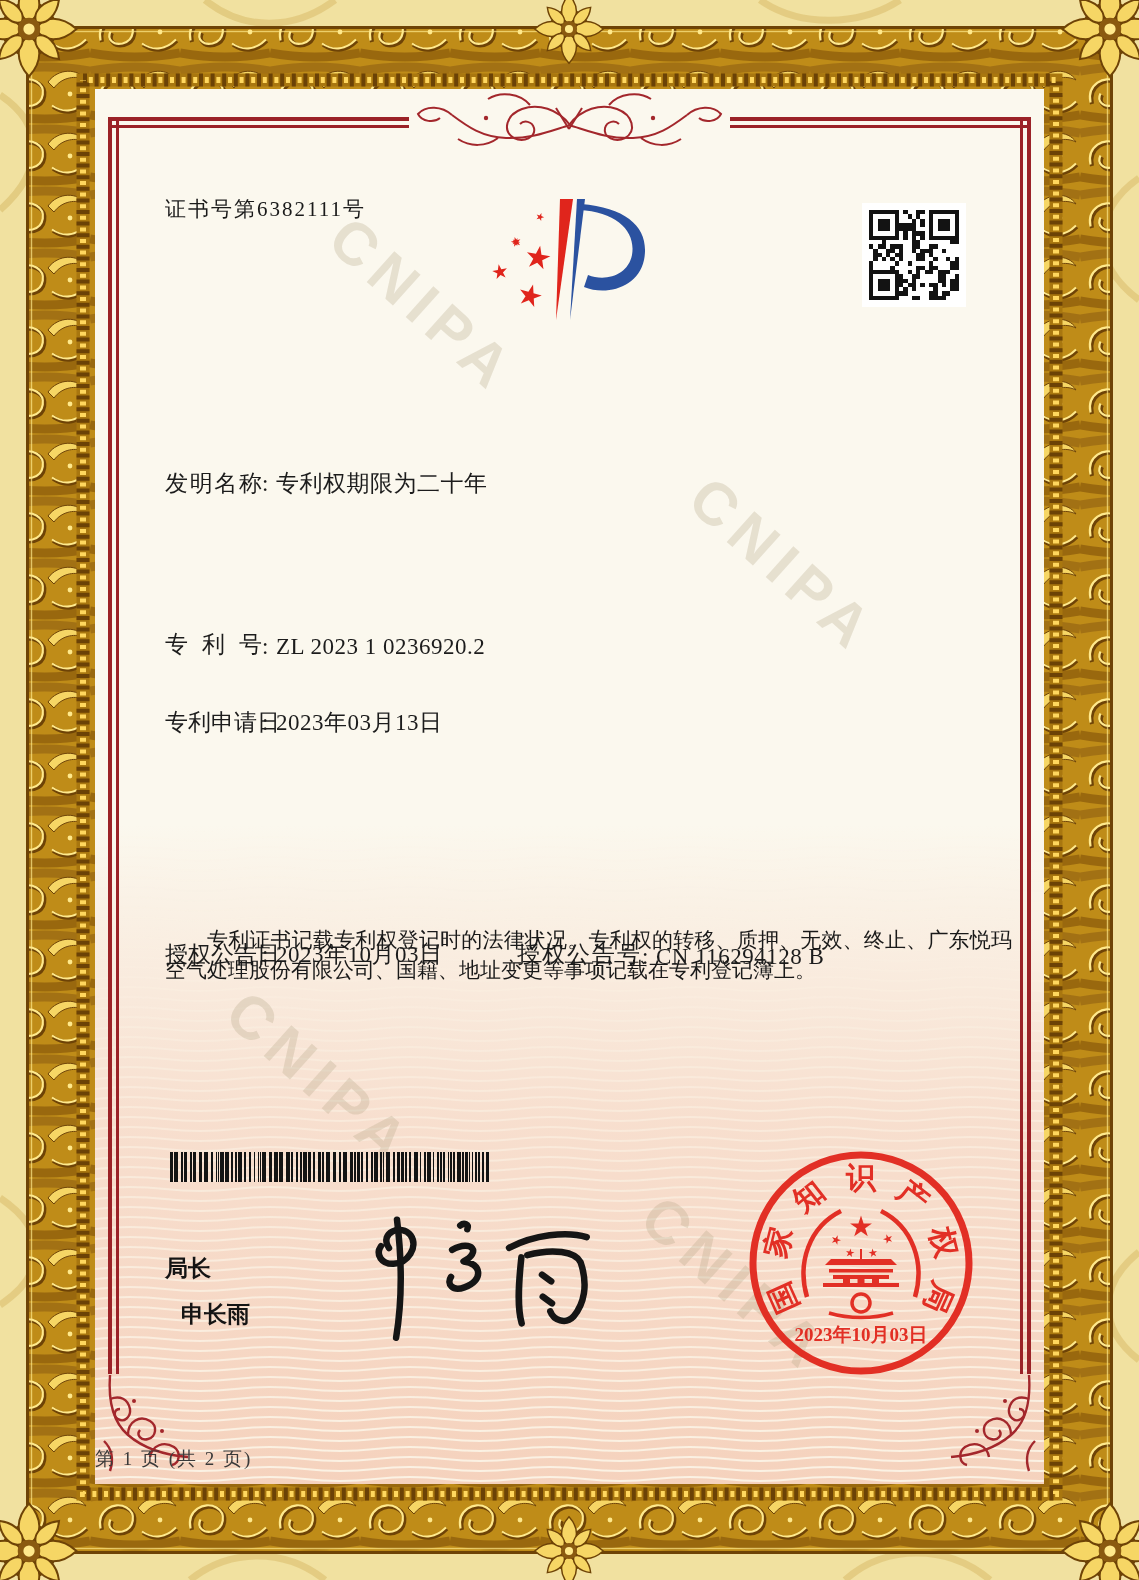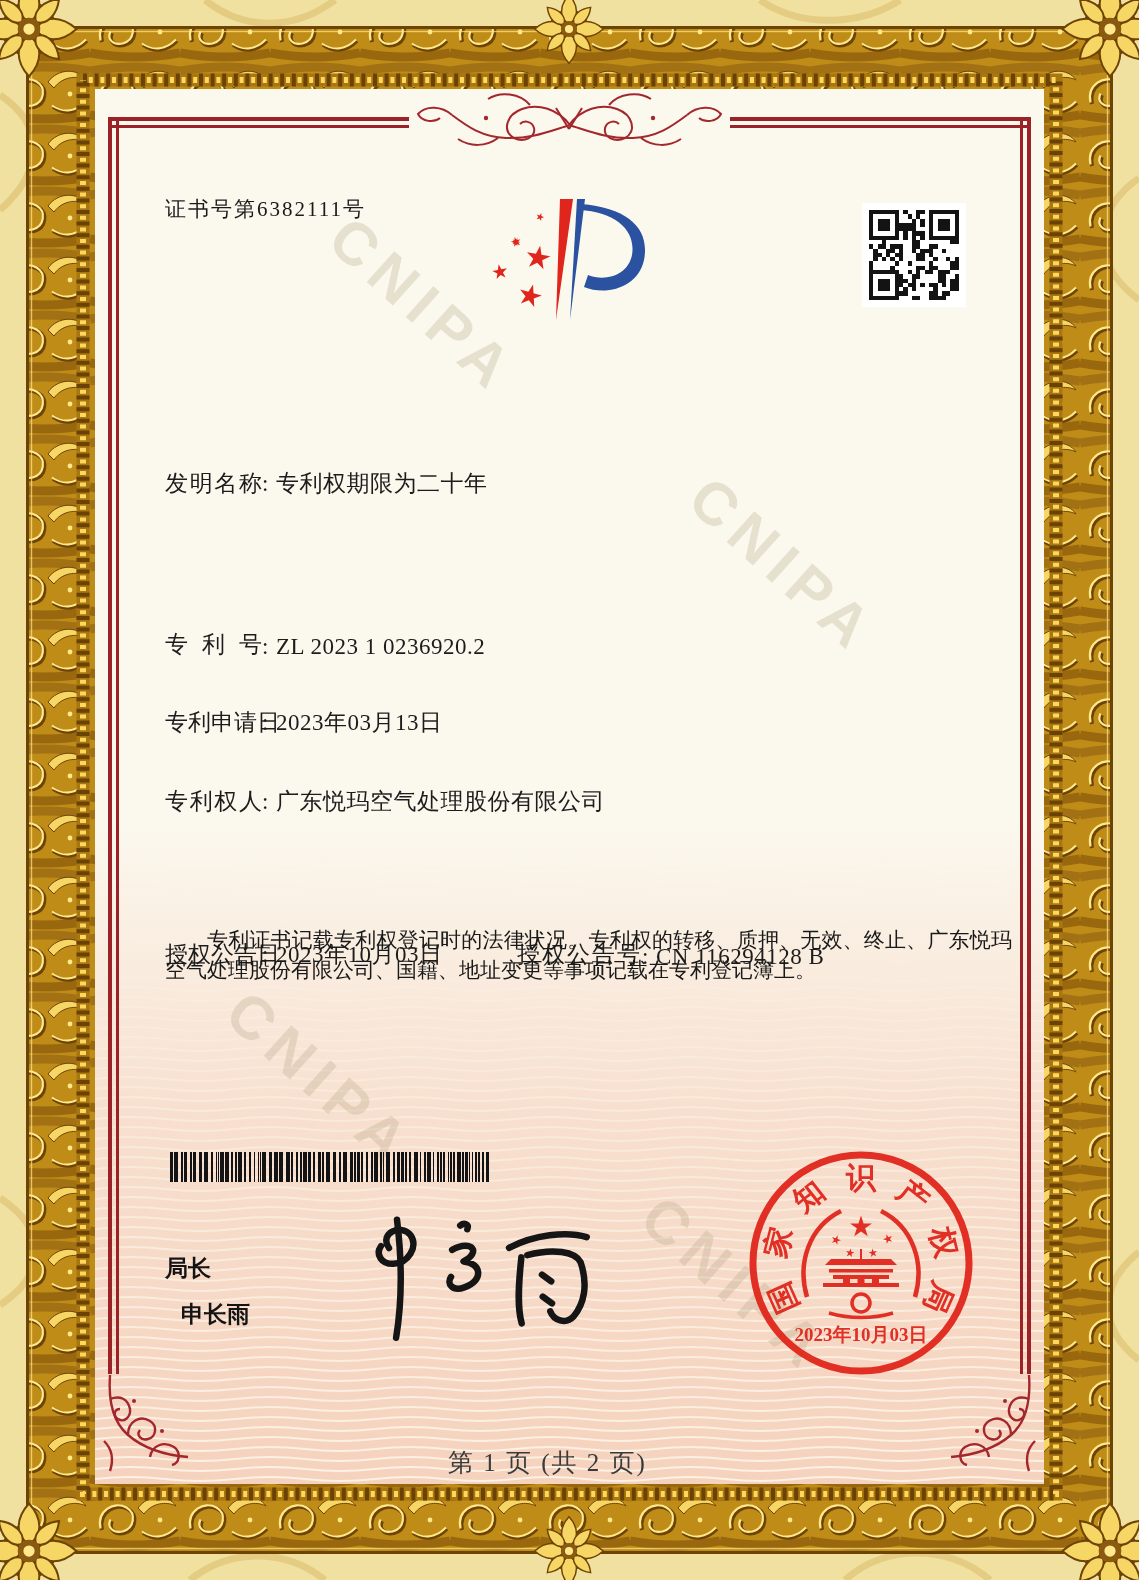--- a/index.html
+++ b/index.html
@@ -57,21 +57,21 @@
     color:#191919;text-align:justify;z-index:3}
   .legal p{margin:0 0 11px 0;text-indent:2em}
   .barcode{position:absolute;left:75px;top:1063px;width:330px;height:30px;overflow:hidden;
     white-space:nowrap;font-size:0;z-index:3}
   .barcode i{display:inline-block;height:100%;background:#131313;vertical-align:top}
   .signer-title{position:absolute;left:70px;top:1164px;font:bold 23px "Liberation Sans",sans-serif;color:#141414;z-index:3}
   .signer-name{position:absolute;left:86px;top:1210px;font:bold 23px "Liberation Sans",sans-serif;color:#141414;z-index:3}
   .signature{position:absolute;left:255px;top:1122px;width:250px;height:130px;z-index:4}
   .seal{position:absolute;left:648px;top:1056px;width:236px;height:236px;z-index:4;opacity:.94}
   .seal text{font-family:"Liberation Serif","DejaVu Serif",serif;font-weight:bold}
-  .footer{position:absolute;left:0;top:1357px;width:100%;text-align:center;font-size:25px;
+  .footer{position:absolute;left:0;top:1357px;width:100%;text-align:left;font-size:19px;
     color:#3a3a3a;letter-spacing:2px;padding-right:44px;box-sizing:border-box;z-index:3}
 </style>
 </head>
 <body>
 
 <svg class="bg-swirls" viewBox="0 0 1139 1580">
   <g fill="none" stroke="#e2ca7e" stroke-width="7" opacity="0.9">
     <path d="M0,210 C45,170 45,125 0,95"></path>
     <path d="M1139,300 C1088,262 1093,210 1139,178"></path>
     <path d="M205,0 C245,32 295,30 335,0"></path>
@@ -452,23 +452,20 @@
 
   <div class="frow" style="top:379px">
     <span class="fl">发明名称</span><span class="fc">:</span><span class="fv">专利权期限为二十年</span>
   </div>
   <div class="frow" style="top:540px">
     <span class="fl">专利号</span><span class="fc">:</span><span class="fv">ZL 2023 1 0236920.2</span>
   </div>
   <div class="frow" style="top:618px">
     <span class="fl">专利申请日</span><span class="fc">:</span><span class="fv">2023年03月13日</span>
   </div>
-  <div class="frow" style="top:697px">
-    <span class="fl">专利权人</span><span class="fc">:</span><span class="fv">广东悦玛空气处理股份有限公司</span>
-  </div>
   <div class="frow" style="top:850px">
     <span class="fl">授权公告日</span><span class="fc">:</span><span class="fv">2023年10月03日</span>
     <span class="fpair2">
       <span class="fl">授权公告号</span><span class="fc">:</span><span class="fv">CN 116294128 B</span>
     </span>
   </div>
 
   <div class="legal">
     <p>专利证书记载专利权登记时的法律状况。专利权的转移、质押、无效、终止、广东悦玛空气处理股份有限公司、国籍、地址变更等事项记载在专利登记簿上。</p>
   </div>

